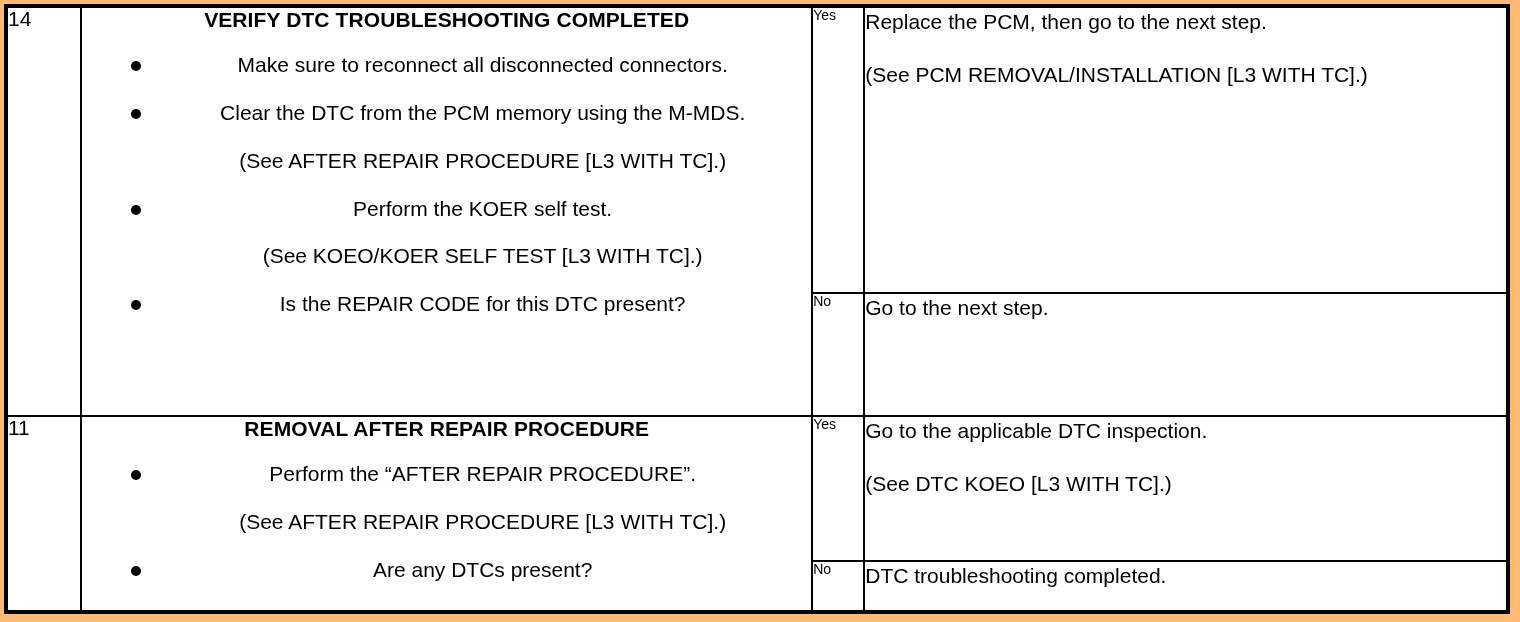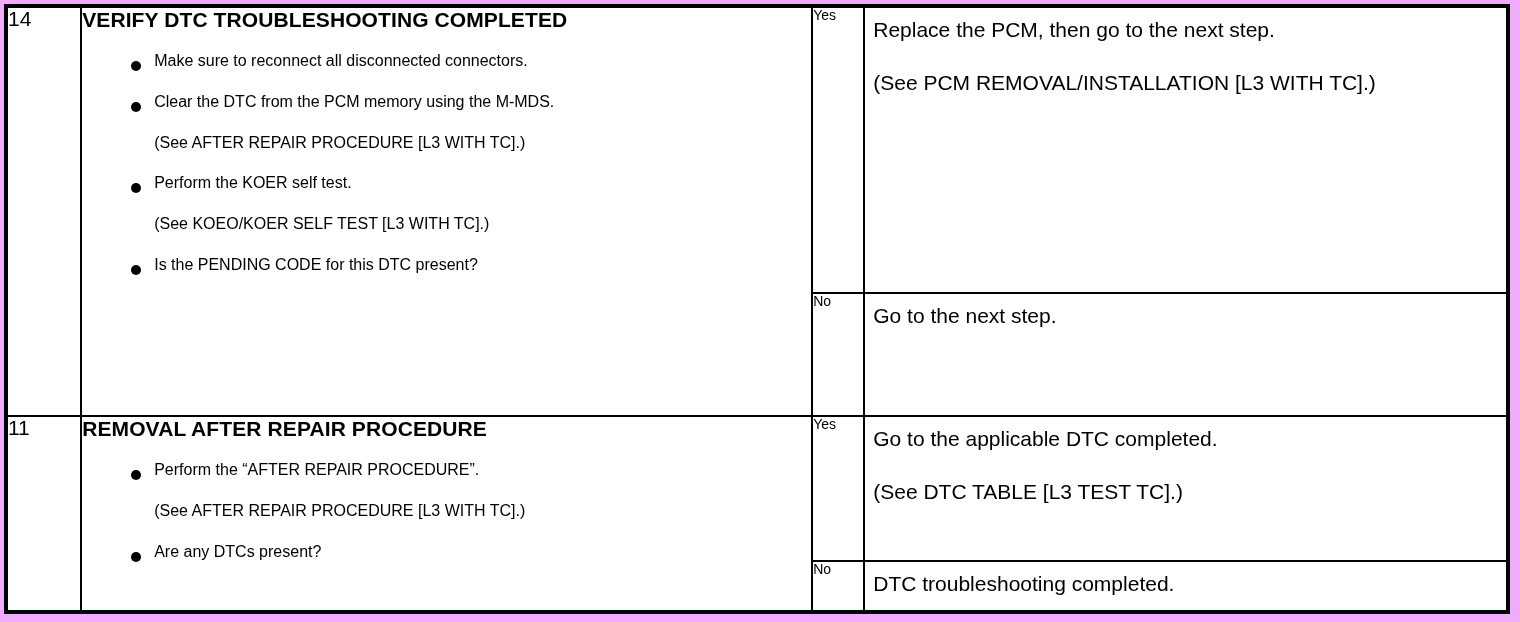--- a/index.html
+++ b/index.html
@@ -13,21 +13,21 @@
     height: 622px;
     font-family: "Liberation Sans", sans-serif;
     color: #000000;
     overflow: hidden;
   }
 
   .page {
     position: relative;
     width: 1520px;
     height: 622px;
-    background: #f0abfc;
+    background: #fdba74;
   }
 
   
   .dtc-table {
     position: absolute;
     left: 4px;
     top: 4px;
     width: 1506px;
     height: 610px;
     box-sizing: border-box;
@@ -57,37 +57,38 @@
   
   .step-no {
     font-size: 21px;
     line-height: 1;
     padding: 14px 0 0 10px;
   }
 
   
   .action-cell {
     padding: 12px 14px 10px 9px;
+    text-align: center;
   }
   .action-title {
     font-size: 21px;
     font-weight: bold;
     line-height: 1.15;
     letter-spacing: 0.1px;
     margin: 0 0 4px 0;
   }
 
   ul.action-list {
     list-style: none;
     margin: 0;
     padding: 0;
   }
   ul.action-list > li {
     position: relative;
-    font-size: 16px;
+    font-size: 21px;
     line-height: 1.42;
     padding-left: 72px;
     margin-top: 18px;
   }
   ul.action-list > li.li-note {
   }
   ul.action-list > li.bulleted::before {
     content: "";
     position: absolute;
     left: 49px;
@@ -105,21 +106,21 @@
     padding: 14px 0 0 7px;
     white-space: nowrap;
   }
 
   
   .result-cell {
     padding: 14px 12px 10px 9px;
     font-size: 21px;
     line-height: 1.35;
   }
-  .result-line { margin: 8px; }
+  .result-line { margin: 0; }
   .result-line + .result-line { margin-top: 25px; }
 </style>
 </head>
 <body>
 
 <div class="page">
 
   <table class="dtc-table">
     <colgroup>
       <col class="c-step">
@@ -144,21 +145,21 @@
             <li class="li-note">
               <span>(See AFTER REPAIR PROCEDURE [L3 WITH TC].)</span>
             </li>
             <li class="bulleted">
               <span>Perform the KOER self test.</span>
             </li>
             <li class="li-note">
               <span>(See KOEO/KOER SELF TEST [L3 WITH TC].)</span>
             </li>
             <li class="bulleted">
-              <span>Is the PENDING CODE for this DTC present?</span>
+              <span>Is the REPAIR CODE for this DTC present?</span>
             </li>
           </ul>
         </td>
 
         <td class="yn-cell rule-right rule-bottom" style="height:284px;">Yes</td>
 
         <td class="result-cell rule-bottom">
           <p class="result-line">Replace the PCM, then go to the next step.</p>
           <p class="result-line">(See PCM REMOVAL/INSTALLATION [L3 WITH TC].)</p>
         </td>
@@ -186,22 +187,22 @@
             </li>
             <li class="bulleted">
               <span>Are any DTCs present?</span>
             </li>
           </ul>
         </td>
 
         <td class="yn-cell rule-right rule-bottom" style="height:143px;">Yes</td>
 
         <td class="result-cell rule-bottom">
-          <p class="result-line">Go to the applicable DTC completed.</p>
-          <p class="result-line">(See DTC TABLE [L3 TEST TC].)</p>
+          <p class="result-line">Go to the applicable DTC inspection.</p>
+          <p class="result-line">(See DTC KOEO [L3 WITH TC].)</p>
         </td>
       </tr>
 
       <tr>
         <td class="yn-cell rule-right">No</td>
 
         <td class="result-cell">
           <p class="result-line">DTC troubleshooting completed.</p>
         </td>
       </tr>

